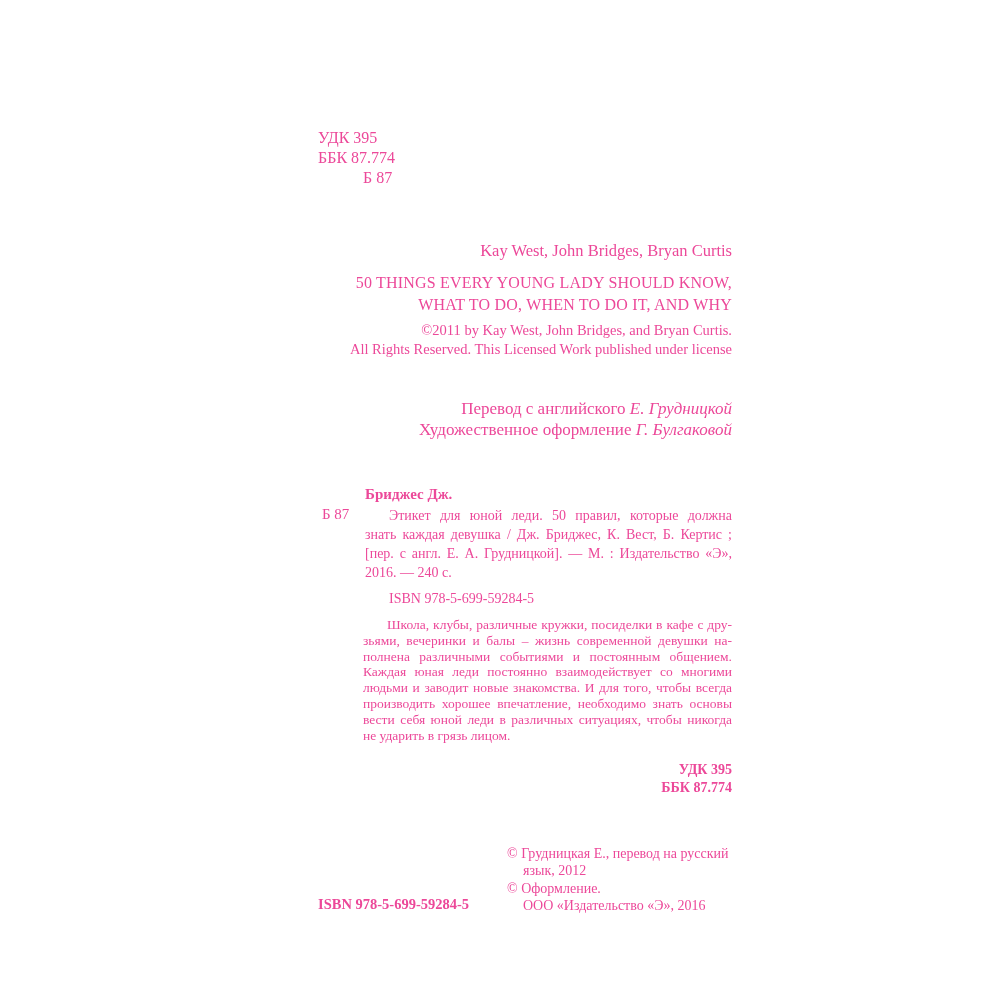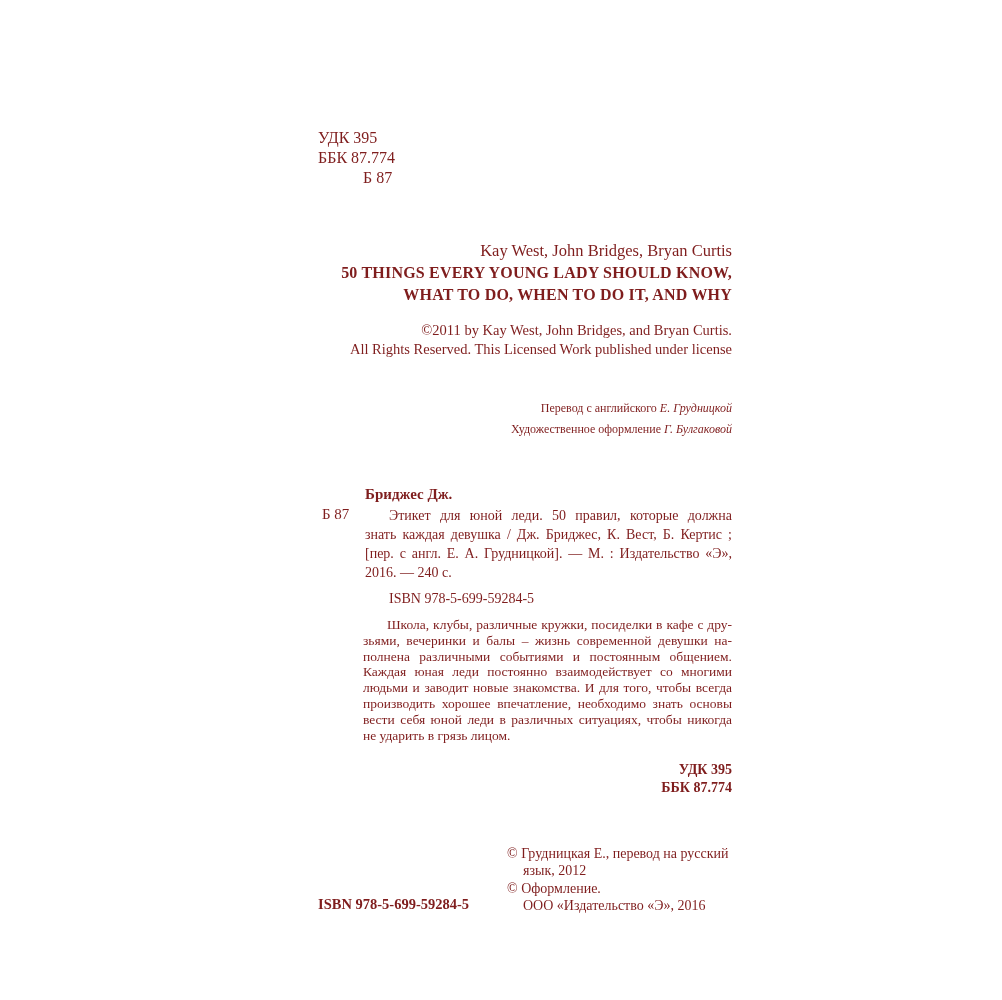--- a/index.html
+++ b/index.html
@@ -2,40 +2,40 @@
 <html><head>
 <meta charset="utf-8">
 <style>
   html, body { margin: 0; padding: 0; background: #ffffff; }
   #page {
     position: relative;
     width: 876px;
     height: 1000px;
     background: #ffffff;
     font-family: "Liberation Serif", "DejaVu Serif", serif;
-    color: #7f1d1d;
+    color: #ec4899;
     overflow: hidden;
   }
   .abs { position: absolute; }
   .center-col {
     left: 318px;
     width: 414px;
     text-align: right;
     white-space: nowrap;
   }
   
   .top-codes { left: 318px; top: 128px; font-size: 16px; line-height: 20px; }
   .top-codes .code-line { white-space: pre; }
   .top-codes .indent { margin-left: 45px; }
   
   .orig-authors { top: 241px; font-size: 16.5px; }
-  .orig-title { top: 262px; font-size: 16px; line-height: 22px; letter-spacing: 0.2px; font-weight: bold; }
+  .orig-title { top: 272px; font-size: 16px; line-height: 22px; letter-spacing: 0.2px; }
   .orig-copy { top: 321px; font-size: 14.5px; line-height: 19px; }
   
-  .credits { top: 398px; font-size: 12px; line-height: 21px; }
+  .credits { top: 398px; font-size: 17px; line-height: 21px; }
   .credits i { font-style: italic; }
   
   .cat-author { left: 365px; top: 486px; font-size: 15px; font-weight: bold; }
   .cat-code { left: 322px; top: 506px; font-size: 15px; }
   .cat-par {
     left: 365px; top: 506px; width: 367px;
     font-size: 14px; line-height: 19px;
   }
   .cat-isbn { left: 389px; top: 591px; font-size: 14px; white-space: nowrap; }
   

